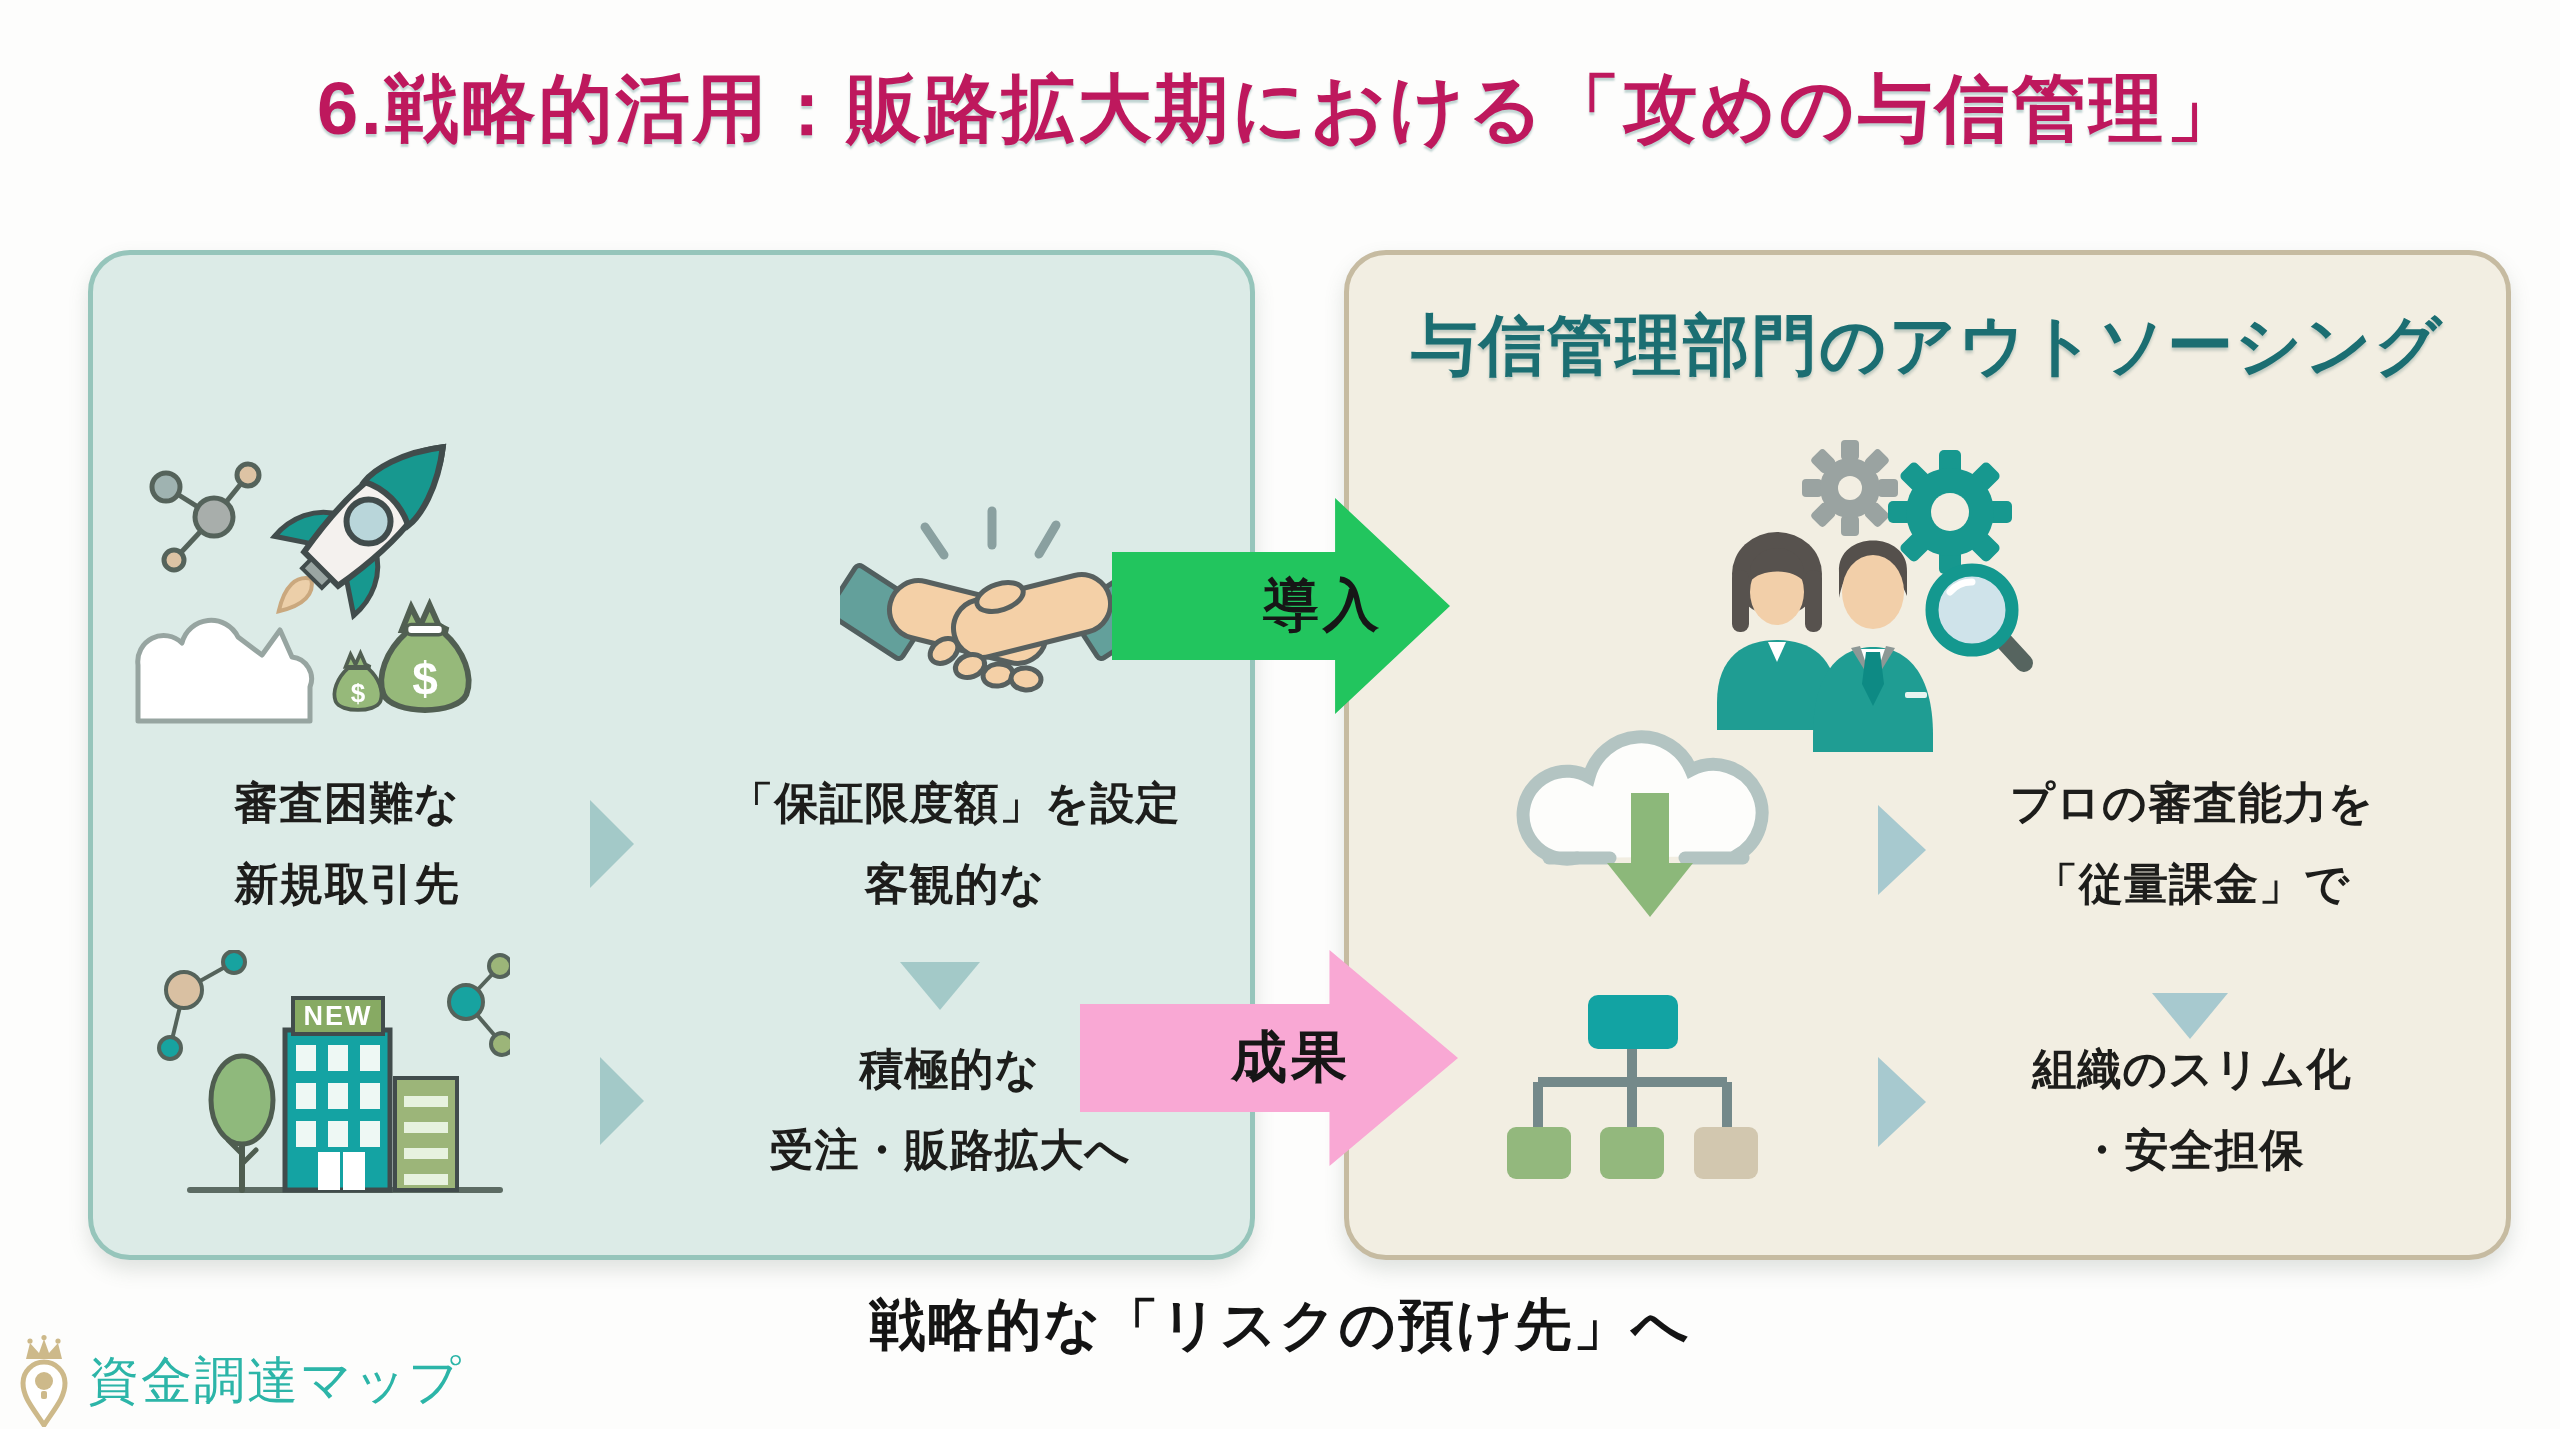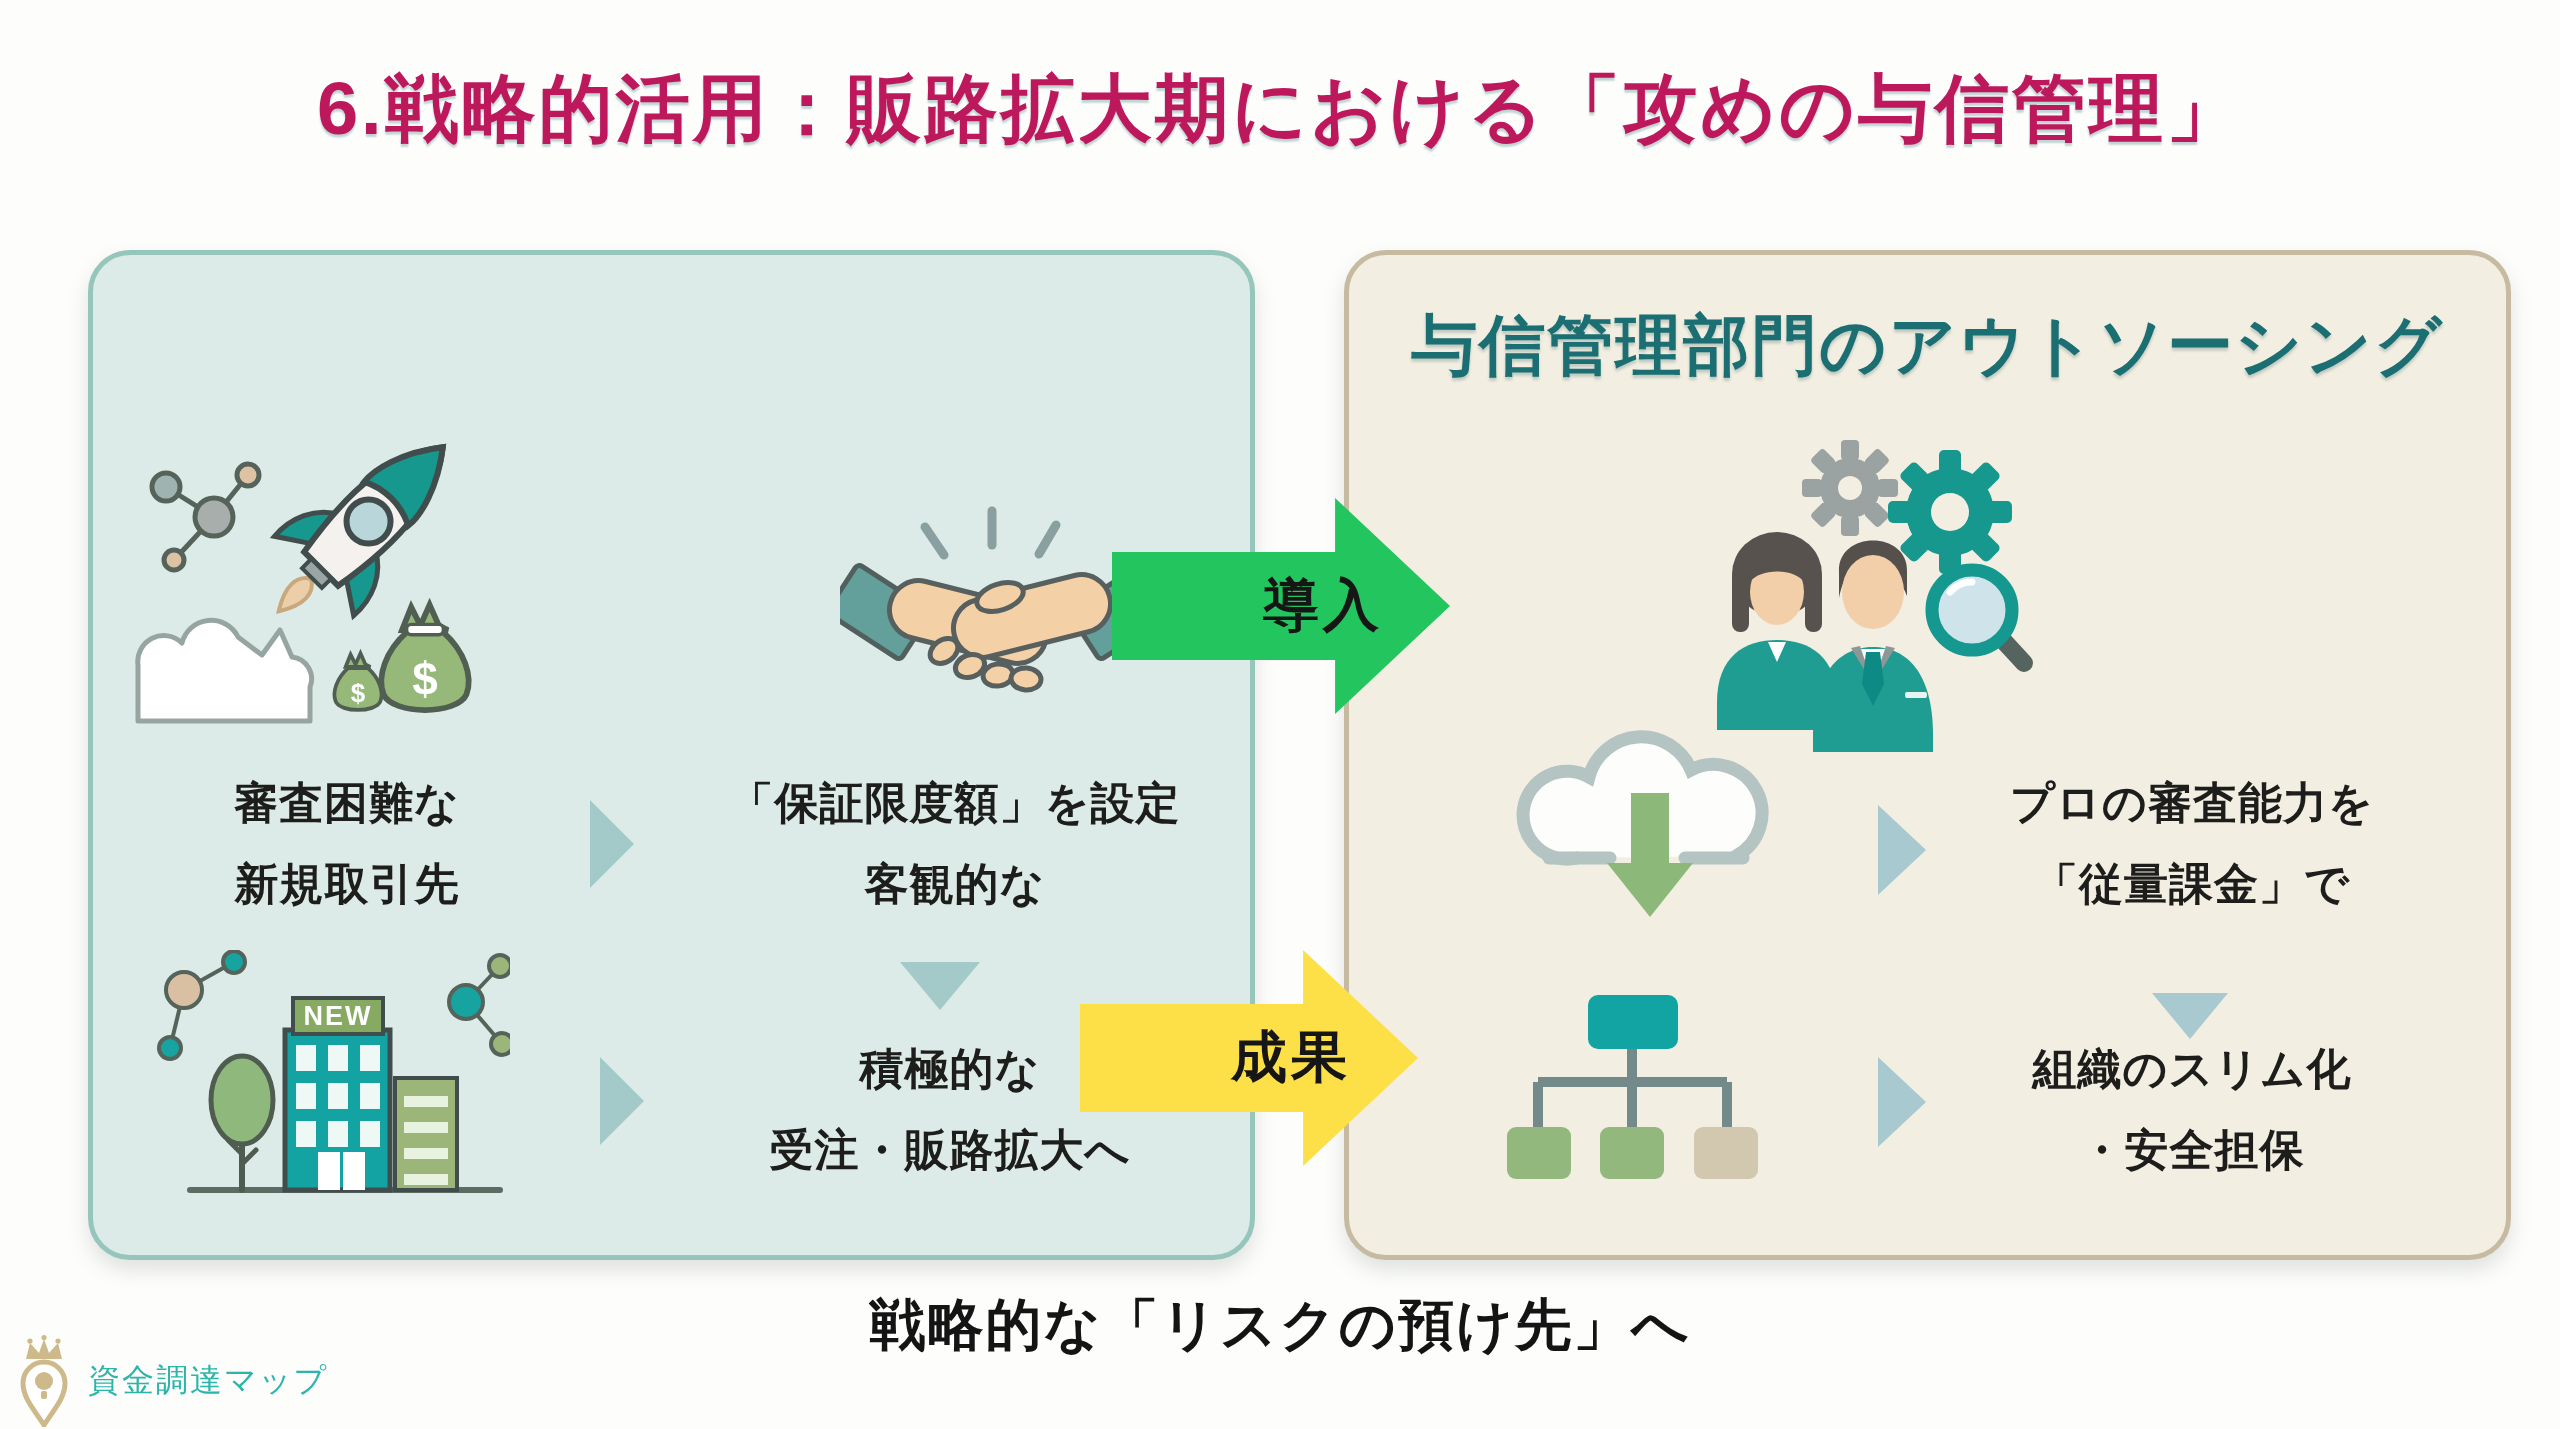--- a/index.html
+++ b/index.html
@@ -30,37 +30,37 @@
     font-size:44px; font-weight:700; line-height:81px; letter-spacing:1px;
   }
   .tri-right{position:absolute; clip-path:polygon(0 0,100% 50%,0 100%); background:#a3c9c8;}
   .tri-down{position:absolute; clip-path:polygon(0 0,100% 0,50% 100%); background:#a3c9c8;}
   .tri-blue{background:#a7c9cf;}
   .big-arrow{
     position:absolute; width:338px; height:216px;
     clip-path:polygon(0 25%,66% 25%,66% 0,100% 50%,66% 100%,66% 75%,0 75%);
   }
   .big-arrow-intro{left:1112px; top:498px; background:#22c55e;}
-  .big-arrow-result{left:1080px; top:950px; background:#fde047;}
+  .big-arrow-result{left:1080px; top:950px; background:#f9a8d4;padding-left:40px;}
   .big-arrow .lbl{
     position:absolute; left:126px; top:50%; transform:translateY(-50%);
     width:170px; text-align:center;
     font-size:56px; font-weight:700; color:#161616; letter-spacing:4px;
   }
   .icon-svg{position:absolute;}
   .conclusion{
     position:absolute; top:1288px; left:0; width:2560px; margin:0;
     text-align:center; font-size:56px; font-weight:700; letter-spacing:2px; color:#141414;
   }
   .brand{
     position:absolute; left:16px; top:1336px; height:90px;
     display:flex; align-items:center; gap:16px;
   }
   .brand-text{
-    font-size:32px; font-weight:500; letter-spacing:2px; color:#2cb5a8;
+    font-size:51px; font-weight:500; letter-spacing:2px; color:#2cb5a8;
   }
 </style>
 </head>
 <body>
 
 <div class="canvas">
 
   <h1 class="title">6.戦略的活用：販路拡大期における「攻めの与信管理」</h1>
 
   <section class="panel panel-left">

